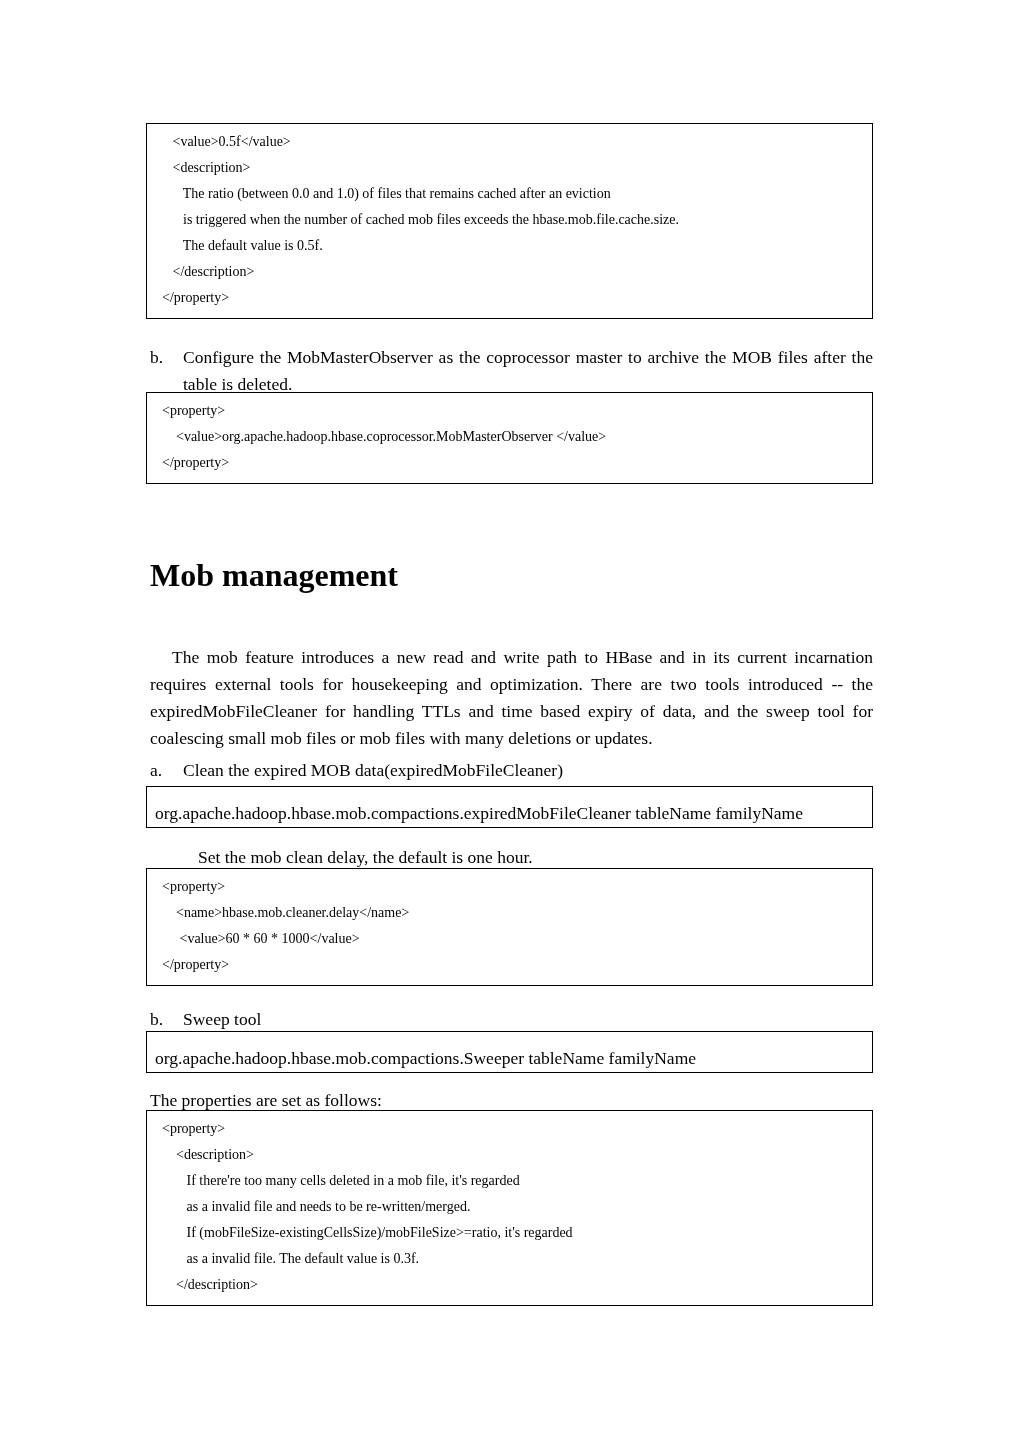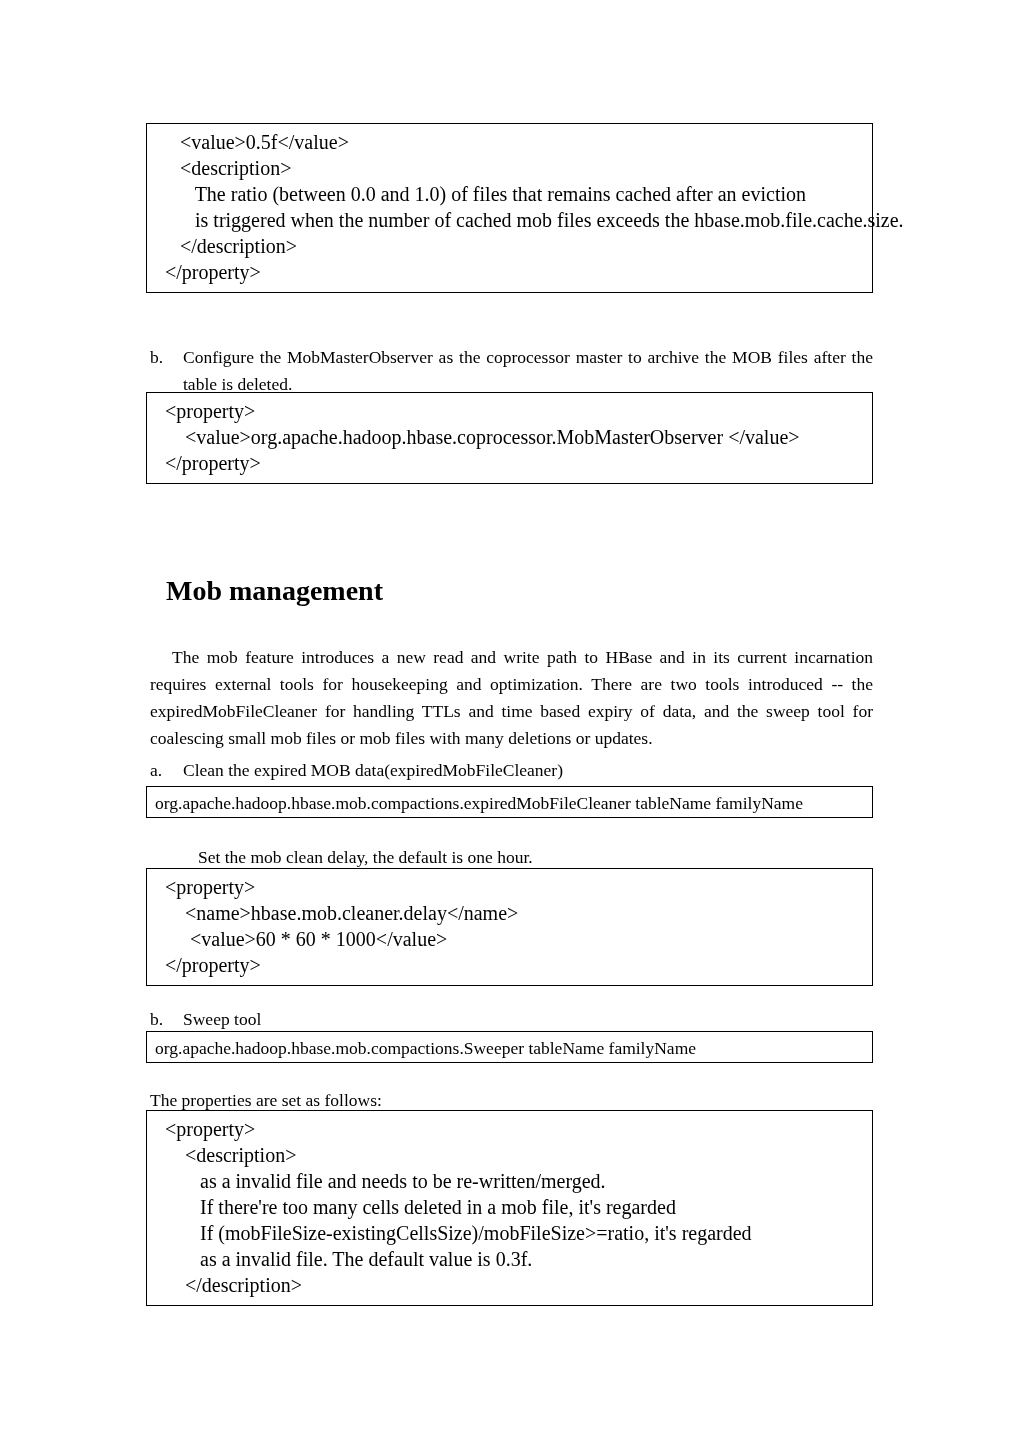--- a/index.html
+++ b/index.html
@@ -19,30 +19,30 @@
   .abs {
     position: absolute;
     left: 146px;
     width: 727px;
     box-sizing: border-box;
   }
   
   .code-box {
     border: 1.5px solid #000000;
     padding: 5px 8px 7px 8px;
-    font-size: 20px;
+    font-size: 14px;
     line-height: 26px;
   }
   .code-line {
     white-space: pre;
   }
   
   .cmd-box {
     border: 1.5px solid #000000;
-    padding: 3px 8px 1px 8px;
+    padding: 13px 8px 1px 8px;
     font-size: 17.5px;
     line-height: 26px;
     white-space: pre;
   }
   .text {
     font-size: 17.5px;
     line-height: 27px;
     padding-left: 4px;
   }
   .list-item {
@@ -50,42 +50,43 @@
   }
   .list-marker {
     flex: 0 0 33px;
     width: 33px;
   }
   .list-text {
     flex: 1 1 auto;
     text-align: justify;
   }
   .heading {
-    margin: 16px;
-    font-size: 28px;
+    margin: 0;
+    font-size: 32px;
     line-height: 34px;
     font-weight: bold;
     padding-left: 4px;
   }
   .para {
     text-align: justify;
     text-indent: 22px;
     margin-top: 17px;
   }
 </style>
 </head>
 <body>
 
 <div class="page">
 
   <div class="abs code-box" style="top:123px;">
     <div class="code-line">     &lt;value&gt;0.5f&lt;/value&gt;</div>
     <div class="code-line">     &lt;description&gt;</div>
     <div class="code-line">        The ratio (between 0.0 and 1.0) of files that remains cached after an eviction</div>
     <div class="code-line">        is triggered when the number of cached mob files exceeds the hbase.mob.file.cache.size.</div>
+    <div class="code-line">        The default value is 0.5f.</div>
     <div class="code-line">     &lt;/description&gt;</div>
     <div class="code-line">  &lt;/property&gt;</div>
   </div>
 
   <div class="abs text list-item" style="top:344px;">
     <div class="list-marker">b.</div>
     <div class="list-text">Configure the MobMasterObserver as the coprocessor master to archive the MOB files after the table is deleted.</div>
   </div>
 
   <div class="abs code-box" style="top:392px;">
@@ -119,20 +120,20 @@
     <div class="list-text">Sweep tool</div>
   </div>
 
   <div class="abs cmd-box" style="top:1031px;">org.apache.hadoop.hbase.mob.compactions.Sweeper tableName familyName</div>
 
   <div class="abs text" style="top:1087px;">The properties are set as follows:</div>
 
   <div class="abs code-box" style="top:1110px;">
     <div class="code-line">  &lt;property&gt;</div>
     <div class="code-line">      &lt;description&gt;</div>
+    <div class="code-line">         If there're too many cells deleted in a mob file, it's regarded</div>
     <div class="code-line">         as a invalid file and needs to be re-written/merged.</div>
-    <div class="code-line">         If there're too many cells deleted in a mob file, it's regarded</div>
     <div class="code-line">         If (mobFileSize-existingCellsSize)/mobFileSize&gt;=ratio, it's regarded</div>
     <div class="code-line">         as a invalid file. The default value is 0.3f.</div>
     <div class="code-line">      &lt;/description&gt;</div>
   </div>
 
 </div>
 
 </body></html>

